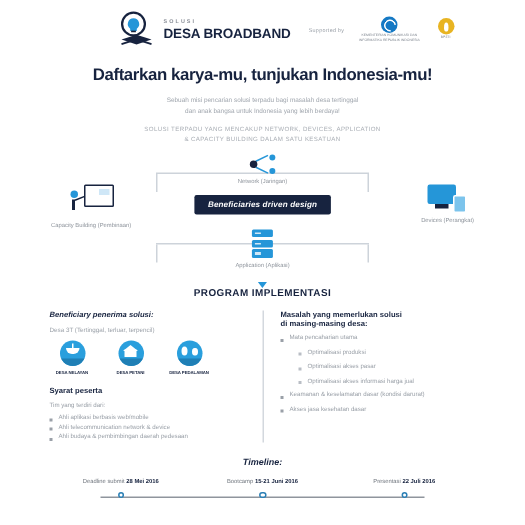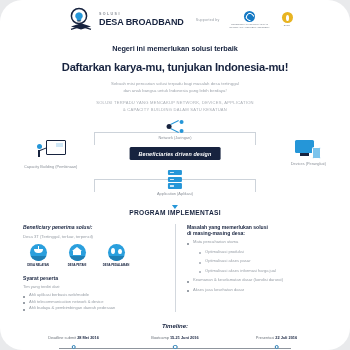--- a/index.html
+++ b/index.html
@@ -5,22 +5,21 @@
   * { margin:0; padding:0; box-sizing:border-box; }
   html,body { width:350px; height:350px; }
   body {
     font-family:"Liberation Sans", sans-serif;
     background:#e9eaec;
     display:flex; align-items:flex-start; justify-content:center;
   }
   .poster {
     width:350px; height:350px; background:#ffffff;
     position:relative; overflow:hidden;
-    padding:0 16px;
-    border-radius:22px;
+    padding:0 26px;
   }
 
   
   .header { display:flex; align-items:center; padding:7px 4px 2px 52px; }
   .brand { display:flex; align-items:center; gap:5px; }
   .bulb-mark { width:26px; height:26px; position:relative; flex:0 0 auto; }
   .brand-txt { line-height:1; }
   .brand-sol { font-size:3.6px; letter-spacing:1.4px; color:#8a8f98; font-weight:700; }
   .brand-l1 { font-size:9px; font-weight:700; color:#17233f; letter-spacing:-.1px; margin-top:1.5px; }
   .brand-l2 { font-size:9px; font-weight:700; color:#17233f; letter-spacing:-.1px; }
@@ -199,21 +198,20 @@
         <div class="sup-cap">KEMENTERIAN KOMUNIKASI DAN INFORMATIKA REPUBLIK INDONESIA</div>
       </div>
       <div class="sup-item">
         <div class="gold-b"></div>
         <div class="sup-cap gold">BP3TI</div>
       </div>
     </div>
   </div>
 
   <div class="headline">
-    <div class="hl-sm">Negeri ini memerlukan solusi terbaik</div>
     <div class="hl-lg">Daftarkan karya-mu, tunjukan Indonesia-mu!</div>
   </div>
   <div class="sub">
     <div class="sub-l">Sebuah misi pencarian solusi terpadu bagi masalah desa tertinggal</div>
     <div class="sub-l">dan anak bangsa untuk Indonesia yang lebih berdaya!</div>
   </div>
   <div class="caps">
     <div class="caps-l">SOLUSI TERPADU YANG MENCAKUP NETWORK, DEVICES, APPLICATION</div>
     <div class="caps-l">&amp; CAPACITY BUILDING DALAM SATU KESATUAN</div>
   </div>

